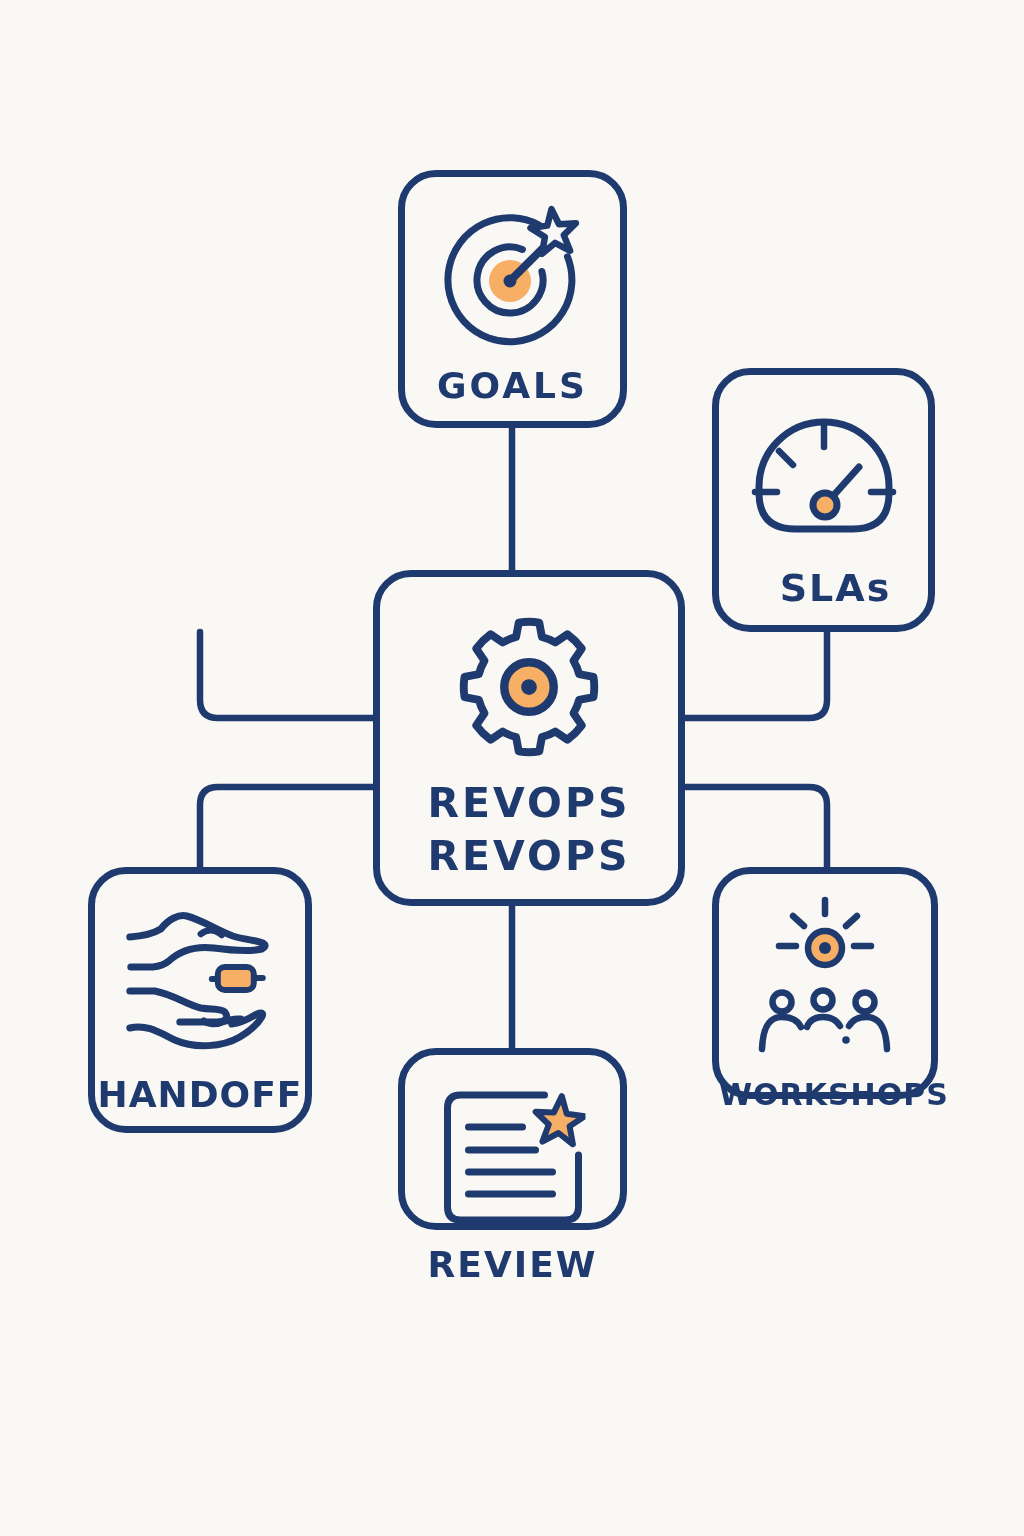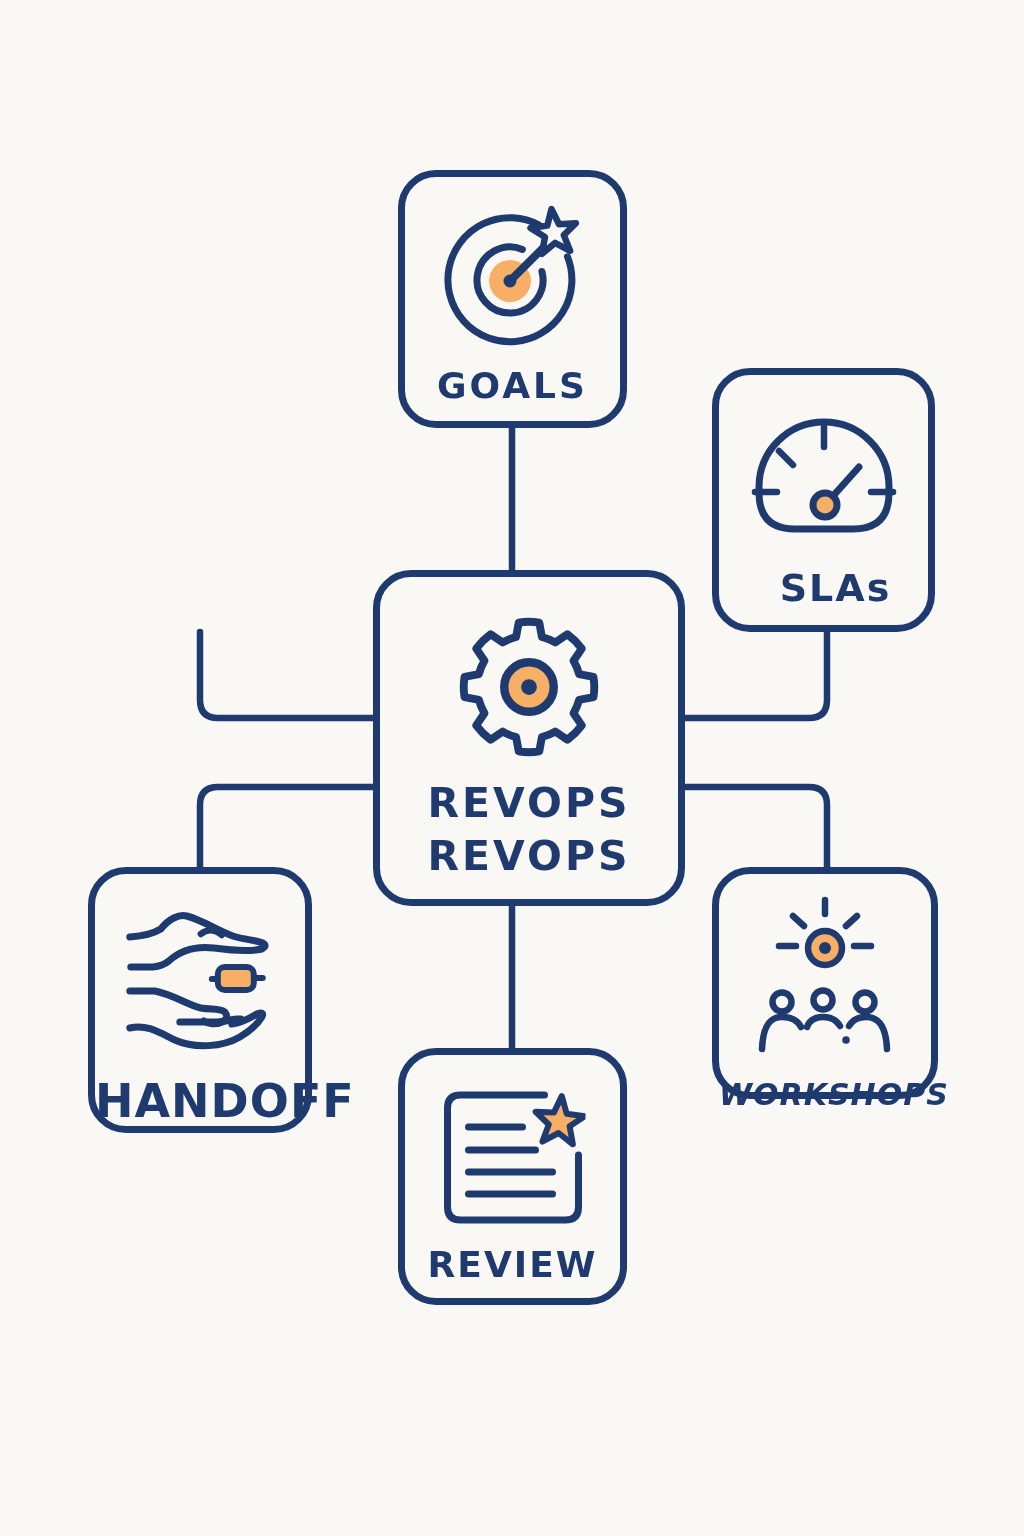--- a/index.html
+++ b/index.html
@@ -35,29 +35,29 @@
     font-weight:700;
     letter-spacing:2px;
     white-space:nowrap;
   }
   
   .n-goals      {left:398px;top:170px;width:229px;height:258px;}
   .n-definitions{left:88px; top:375px;width:220px;height:257px;}
   .n-slas       {left:712px;top:368px;width:223px;height:264px;}
   .n-center     {left:373px;top:570px;width:312px;height:336px;}
   .n-handoff    {left:88px; top:867px;width:224px;height:266px;}
-  .n-review     {left:398px;top:1048px;width:229px;height:257px;}
-  .n-workshops  {left:712px;top:867px;width:226px;height:232px;font-style:italic;}
+  .n-review     {left:398px;top:1048px;width:229px;height:182px;}
+  .n-workshops  {left:712px;top:867px;width:226px;height:232px;}
 
   .n-goals .icon{top:25px;}           .n-goals .label{top:188px;font-size:36px;letter-spacing:3px;}
   .n-definitions .icon{top:45px;}     .n-definitions .label{top:194px;font-size:30px;letter-spacing:1px;}
   .n-slas .icon{top:40px;}            .n-slas .label{top:191px;font-size:38px;letter-spacing:2px;padding-left:24px;}
   .n-center .icon{top:20px;}
   .n-center .label{top:200px;font-size:41px;line-height:53px;letter-spacing:3px;}
-  .n-handoff .icon{top:30px;transform:translateX(-52%);} .n-handoff .label{top:200px;font-size:46px;letter-spacing:1px;}
+  .n-handoff .icon{top:30px;transform:translateX(-52%);} .n-handoff .label{top:200px;font-size:36px;letter-spacing:1px;}
   .n-review .icon{top:34px;}          .n-review .label{top:189px;font-size:36px;letter-spacing:2px;}
   .n-workshops .icon{top:14px;}       .n-workshops .label{top:203px;font-size:30px;letter-spacing:1px;}
 
   .stroke{fill:none;stroke:var(--navy);stroke-width:7;stroke-linecap:round;stroke-linejoin:round;}
   .stroke-thin{fill:none;stroke:var(--navy);stroke-width:6.5;stroke-linecap:round;stroke-linejoin:round;}
 </style>
 </head>
 <body>
 
 <div id="canvas">

